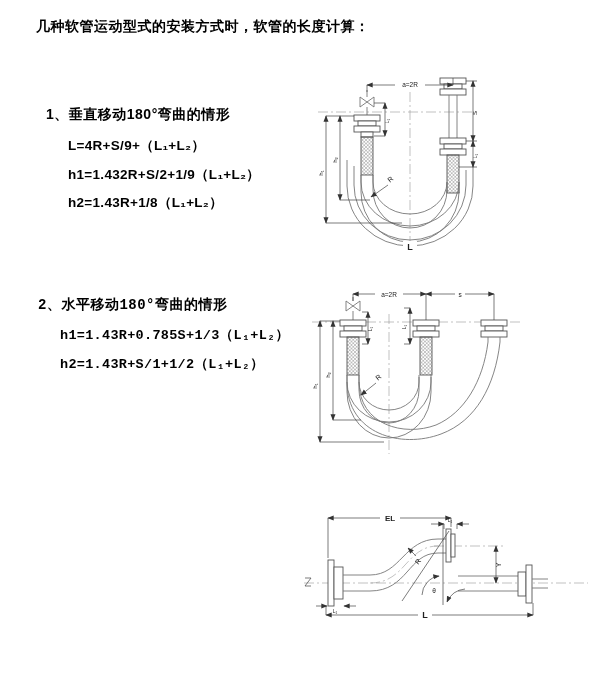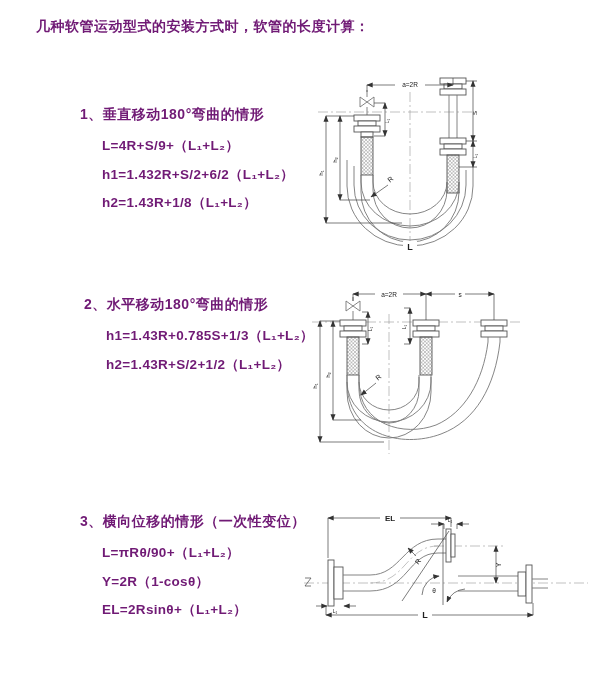--- a/index.html
+++ b/index.html
@@ -1,24 +1,24 @@
 <!DOCTYPE html>
 <html><head>
 <meta charset="utf-8">
 <style>
   html,body{margin:0;padding:0;background:#ffffff;}
   .page{
     position:relative;width:600px;height:675px;background:#fff;
-    font-family:"Liberation Sans",sans-serif;color:#701a75;overflow:hidden;
+    font-family:"Liberation Sans",sans-serif;color:#000000;overflow:hidden;
   }
   .doc-title{
     position:absolute;left:36px;top:18px;
     font-size:14px;font-weight:bold;letter-spacing:.5px;white-space:nowrap;
   }
-  .section{position:absolute;margin-left:34px;}
+  .section{position:absolute;}
   .heading{font-size:14px;font-weight:bold;letter-spacing:.5px;white-space:nowrap;}
   .formulas{margin:8px 0 0 22px;}
   .formula{font-size:13.5px;font-weight:bold;line-height:28.5px;letter-spacing:.3px;white-space:nowrap;}
   svg.diagram{position:absolute;}
   svg text{font-family:"Liberation Sans",sans-serif;fill:#222;}
   .thin{stroke:#777;fill:none;stroke-width:.9;}
   .dim{stroke:#444;fill:none;stroke-width:.7;}
   .cl{stroke:#999;fill:none;stroke-width:.6;stroke-dasharray:10 3 2 3;}
   .fit{fill:#fff;stroke:#555;stroke-width:.9;}
 </style>
@@ -26,21 +26,21 @@
 <body>
 
 <div class="page">
 
   <div class="doc-title">几种软管运动型式的安装方式时，软管的长度计算：</div>
 
   <div class="section" style="left:46px;top:106px;">
     <div class="heading">1、垂直移动180°弯曲的情形</div>
     <div class="formulas">
       <div class="formula">L=4R+S/9+（L₁+L₂）</div>
-      <div class="formula">h1=1.432R+S/2+6/2（L₁+L₂）</div>
+      <div class="formula">h1=1.432R+S/2+1/9（L₁+L₂）</div>
       <div class="formula">h2=1.43R+1/8（L₁+L₂）</div>
     </div>
   </div>
 
   <svg class="diagram" style="left:310px;top:70px;" width="270" height="190" viewBox="0 0 270 190">
     <defs>
       <marker id="ah1" viewBox="0 0 10 10" refX="9" refY="5" markerWidth="9" markerHeight="9" orient="auto-start-reverse">
         <path d="M0,1 L10,5 L0,9 z" fill="#333"></path>
       </marker>
       <pattern id="br1" width="3.5" height="3.5" patternUnits="userSpaceOnUse">
@@ -97,25 +97,25 @@
       <text x="79" y="51" transform="rotate(-90 79 51)" text-anchor="middle" font-size="5">L₁</text>
 
       <path class="dim" marker-end="url(#ah1)" d="M78,115 L61,127"></path>
       <text x="82" y="111" transform="rotate(-40 82 111)" text-anchor="middle" font-size="7">R</text>
 
       <rect x="93" y="171" width="14" height="11" fill="#fff"></rect>
       <text x="100" y="180" text-anchor="middle" font-size="9" font-weight="bold" fill="#111">L</text>
     </g>
   </svg>
 
-  <div class="section" style="left:50px;top:296px;">
+  <div class="section" style="left:38px;top:296px;font-family:Liberation Mono, monospace;">
     <div class="heading">2、水平移动180°弯曲的情形</div>
     <div class="formulas">
       <div class="formula">h1=1.43R+0.785S+1/3（L₁+L₂）</div>
-      <div class="formula">h2=1.43R+S/2+1/2（L₁+L₂）</div>
+      <div class="formula">h2=1.43R+S/1+1/2（L₁+L₂）</div>
     </div>
   </div>
 
   <svg class="diagram" style="left:306px;top:282px;" width="282" height="180" viewBox="0 0 282 180">
     <defs>
       <marker id="ah2" viewBox="0 0 10 10" refX="9" refY="5" markerWidth="9" markerHeight="9" orient="auto-start-reverse">
         <path d="M0,1 L10,5 L0,9 z" fill="#333"></path>
       </marker>
       <pattern id="br2" width="3.5" height="3.5" patternUnits="userSpaceOnUse">
         <path d="M0,0L3.5,3.5M3.5,0L0,3.5" stroke="#8a8a8a" stroke-width="0.5"></path>
@@ -168,26 +168,20 @@
       <path class="dim" d="M98,26 H104 M98,62 H104"></path>
       <path class="dim" marker-start="url(#ah2)" marker-end="url(#ah2)" d="M104,26 V62"></path>
       <text x="100" y="45" transform="rotate(-90 100 45)" text-anchor="middle" font-size="4.5">L₁</text>
 
       <path class="dim" marker-end="url(#ah2)" d="M70,101 L55,113"></path>
       <text x="74" y="97" transform="rotate(-40 74 97)" text-anchor="middle" font-size="7">R</text>
     </g>
   </svg>
 
   <div class="section" style="left:46px;top:513px;">
-    <div class="heading">3、横向位移的情形（一次性变位）</div>
-    <div class="formulas">
-      <div class="formula">L=πRθ/90+（L₁+L₂）</div>
-      <div class="formula">Y=2R（1-cosθ）</div>
-      <div class="formula">EL=2Rsinθ+（L₁+L₂）</div>
-    </div>
   </div>
 
   <svg class="diagram" style="left:298px;top:503px;" width="300" height="145" viewBox="0 0 300 145">
     <defs>
       <marker id="ah3" viewBox="0 0 10 10" refX="9" refY="5" markerWidth="9" markerHeight="9" orient="auto-start-reverse">
         <path d="M0,1 L10,5 L0,9 z" fill="#333"></path>
       </marker>
     </defs>
     <g>
       <path class="cl" d="M6,80 H290"></path>

